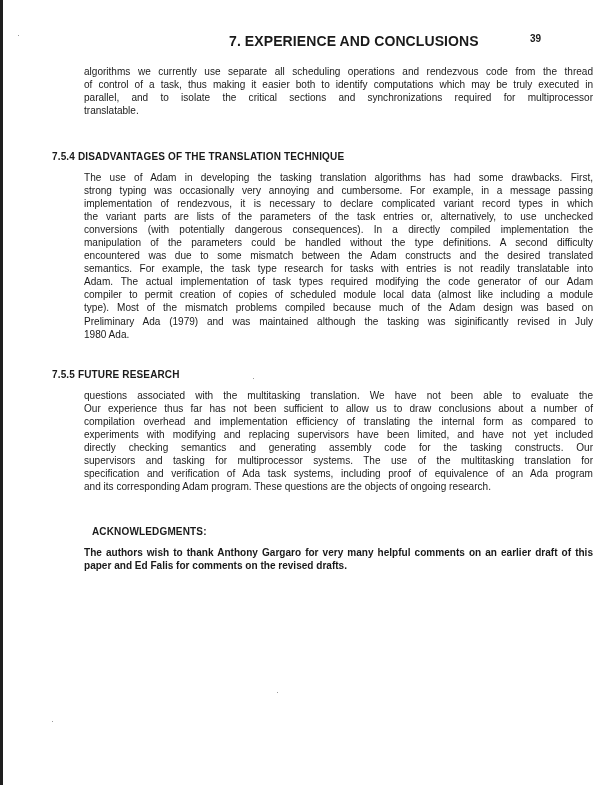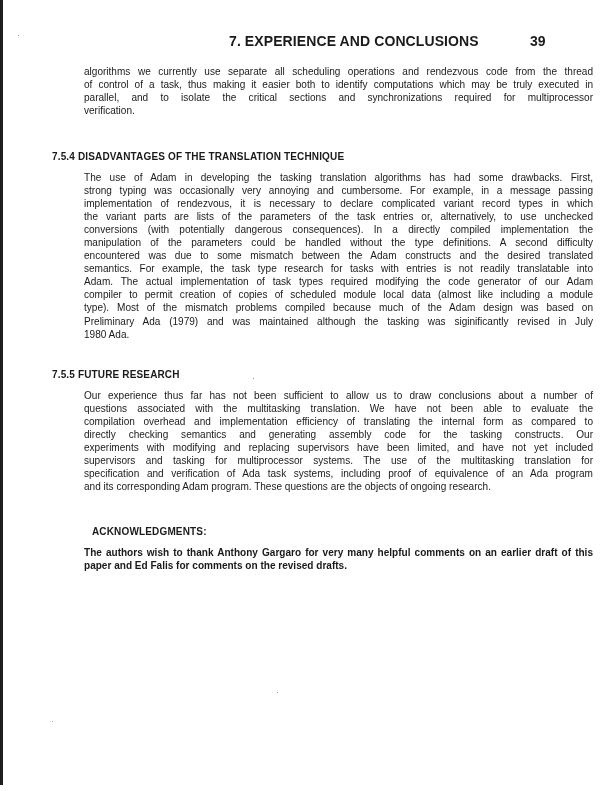--- a/index.html
+++ b/index.html
@@ -3,21 +3,21 @@
   <meta charset="utf-8">
   <style>
     html, body { margin: 0; padding: 0; }
     body {
       width: 612px; height: 791px; background: #ffffff; position: relative; overflow: hidden;
       font-family: "Liberation Sans", sans-serif; color: #1a1a1a;
     }
     .left-edge { position: absolute; left: 0; top: 0; width: 3px; height: 785px; background: #1e1e1e; }
     .running-head { position: absolute; top: 33px; left: 0; width: 612px; height: 14px; }
     .rh-title { position: absolute; left: 229px; top: 0; font-size: 14px; font-weight: bold; letter-spacing: 0.1px; }
-    .rh-page { position: absolute; left: 530px; top: 0; font-size: 14px; font-weight: bold; }
+    .rh-page { position: absolute; left: 530px; top: 0; font-size: 10px; font-weight: bold; }
     .block { position: absolute; left: 52px; width: 509px; font-size: 10.05px; line-height: 13.05px; text-align: justify; margin-left: 32px; }
     .block .line { display: block; white-space: nowrap; text-align: justify; text-align-last: justify; height: 13.05px; }
     .block .line.last { text-align-last: left; }
     .heading { position: absolute; left: 52px; font-size: 10px; font-weight: bold; letter-spacing: 0.15px; }
     .p1 { top: 65px; }
     .h1 { top: 151px; }
     .p2 { top: 171px; }
     .h2 { top: 369px; text-align: center; }
     .p3 { top: 389px; }
     .h3 { top: 526px; margin-left: 40px; }
@@ -31,21 +31,21 @@
 
 <div class="running-head">
   <span class="rh-title">7. EXPERIENCE AND CONCLUSIONS</span>
   <span class="rh-page">39</span>
 </div>
 
 <div class="block p1">
   <span class="line">algorithms we currently use separate all scheduling operations and rendezvous code from the thread</span>
   <span class="line">of control of a task, thus making it easier both to identify computations which may be truly executed in</span>
   <span class="line">parallel, and to isolate the critical sections and synchronizations required for multiprocessor</span>
-  <span class="line last">verification.</span>
+  <span class="line last">translatable.</span>
 </div>
 
 <div class="heading h1">7.5.4 DISADVANTAGES OF THE TRANSLATION TECHNIQUE</div>
 
 <div class="block p2">
   <span class="line">The use of Adam in developing the tasking translation algorithms has had some drawbacks.  First,</span>
   <span class="line">strong typing was occasionally very annoying and cumbersome.  For example, in a message passing</span>
   <span class="line">implementation of rendezvous, it is necessary to declare complicated variant record types in which</span>
   <span class="line">the variant parts are lists of the parameters of the task entries or, alternatively, to use unchecked</span>
   <span class="line">conversions (with potentially dangerous consequences).  In a directly compiled implementation the</span>
@@ -55,25 +55,25 @@
   <span class="line">Adam.  The actual implementation of task types required modifying the code generator of our Adam</span>
   <span class="line">compiler to permit creation of copies of scheduled module local data (almost like including a module</span>
   <span class="line">type).  Most of the mismatch problems compiled because much of the Adam design was based on</span>
   <span class="line">Preliminary Ada (1979) and was maintained although the tasking was siginificantly revised in July</span>
   <span class="line last">1980 Ada.</span>
 </div>
 
 <div class="heading h2">7.5.5 FUTURE RESEARCH</div>
 
 <div class="block p3">
+  <span class="line">questions associated with the multitasking translation.  We have not been able to evaluate the</span>
   <span class="line">Our experience thus far has not been sufficient to allow us to draw conclusions about a number of</span>
-  <span class="line">questions associated with the multitasking translation.  We have not been able to evaluate the</span>
   <span class="line">compilation overhead and implementation efficiency of translating the internal form as compared to</span>
+  <span class="line">experiments with modifying and replacing supervisors have been limited, and have not yet included</span>
   <span class="line">directly checking semantics and generating assembly code for the tasking constructs.  Our</span>
-  <span class="line">experiments with modifying and replacing supervisors have been limited, and have not yet included</span>
   <span class="line">supervisors and tasking for multiprocessor systems.  The use of the multitasking translation for</span>
   <span class="line">specification and verification of Ada task systems, including proof of equivalence of an Ada program</span>
   <span class="line last">and its corresponding Adam program.  These questions are the objects of ongoing research.</span>
 </div>
 
 <div class="heading h3">ACKNOWLEDGMENTS:</div>
 
 <div class="block p4">
   <span class="line">The authors wish to thank Anthony Gargaro for very many helpful comments on an earlier draft of this</span>
   <span class="line last">paper and Ed Falis for comments on the revised drafts.</span>

